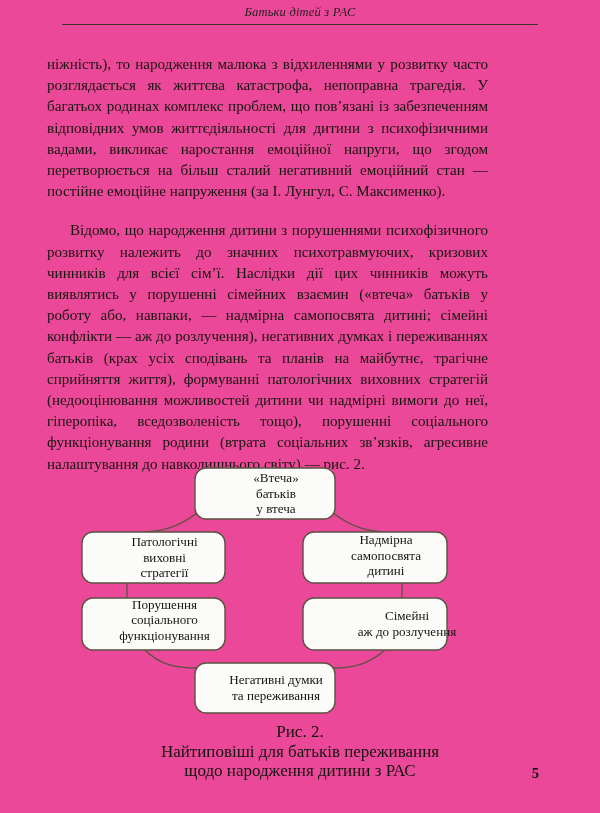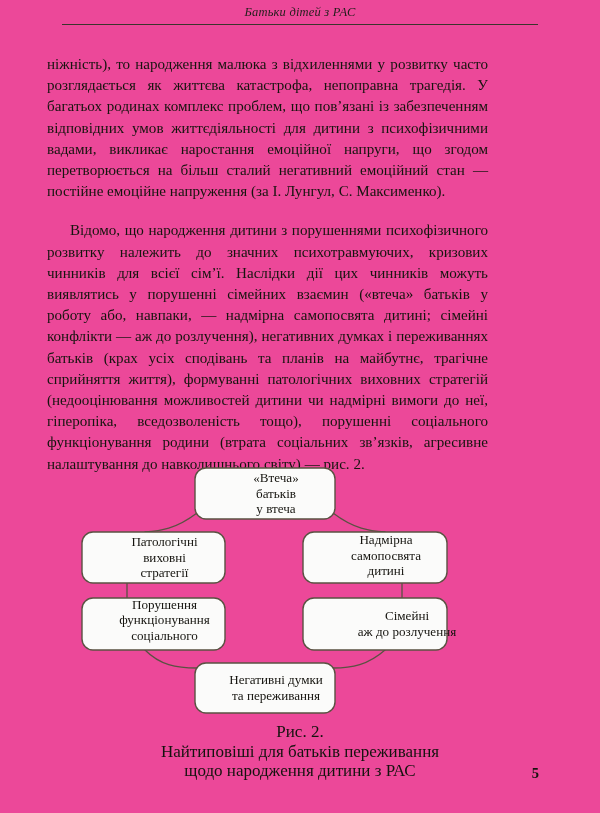--- a/index.html
+++ b/index.html
@@ -165,22 +165,22 @@
     </div>
 
     <div class="node-text" style="left:303px; top:77px; width:144px; height:51px; display:flex; flex-direction:column; ">
       <span>Надмірна</span>
       <span>самопосвята</span>
       <span>дитині</span>
     </div>
 
     <div class="node-text" style="left:82px; top:143px; width:143px; height:44px; display:flex; flex-direction:column; justify-content:center;">
       <span>Порушення</span>
+      <span>соціального</span>
       <span>функціонування</span>
-      <span>соціального</span>
     </div>
 
     <div class="node-text" style="left:303px; top:143px; width:144px; height:52px; display:flex; flex-direction:column; justify-content:center;margin-left:21px;">
       <span>Сімейні</span>
       <span>аж до розлучення</span>
     </div>
 
     <div class="node-text" style="left:195px; top:208px; width:140px; height:50px; display:flex; flex-direction:column; justify-content:center;">
       <span>Негативні думки</span>
       <span>та переживання</span>

